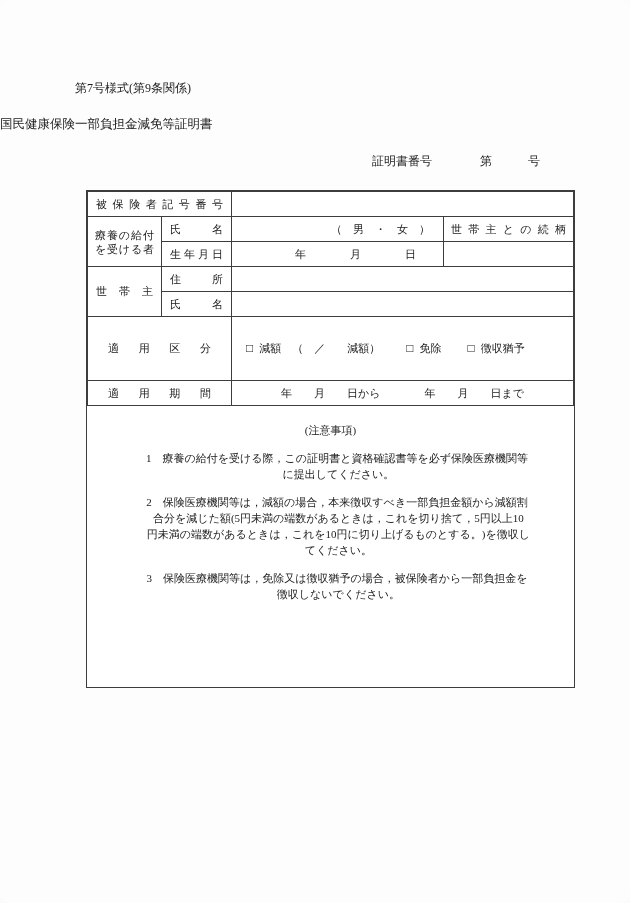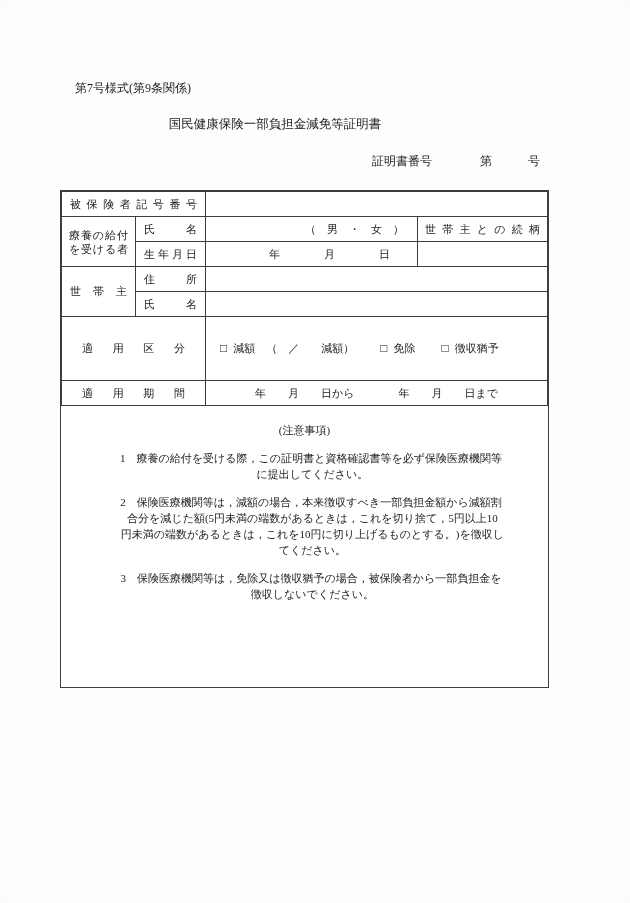--- a/index.html
+++ b/index.html
@@ -4,25 +4,25 @@
 <style>
   html,body { margin:0; padding:0; background:#fbfbfb; }
   .page {
     position:relative; width:630px; height:903px; margin:0 auto;
     background:#fdfdfd; color:#1b1b1b;
     font-family:"Liberation Serif","DejaVu Serif",serif;
     font-size:11px;
     border-radius:10px;
   }
   .form-no { position:absolute; left:75px; top:80px; font-size:12px; }
-  .doc-title { position:absolute; left:0; top:116px; width:550px; text-align:center; font-size:12.5px; }
+  .doc-title { position:absolute; left:0; top:116px; width:550px; font-size:12.5px; }
   .cert-no { position:absolute; left:372px; top:153px; font-size:12px; white-space:pre; }
 
   .form-box {
-    position:absolute; left:60px; top:190px; width:489px; height:498px;
+    position:absolute; left:86px; top:190px; width:489px; height:498px;
     box-sizing:border-box; border:1.5px solid #3d3d3d; background:#fff;
   }
   table.grid { border-collapse:collapse; width:100%; table-layout:fixed; font-size:11px; }
   table.grid td { border:1px solid #3d3d3d; height:24px; padding:0; overflow:hidden; vertical-align:middle; white-space:pre; }
   .jlbl { text-align:justify; text-align-last:justify; padding:0 8px !important; }
   .jlbl-wide { text-align:justify; text-align-last:justify; padding:0 20px !important; }
   .jlbl-tight { text-align:justify; text-align-last:justify; padding:0 7px !important; }
   .wraplbl { white-space:normal !important; line-height:14px; }
   .gender-cell { text-align:right; padding-right:13px !important; }
   .bday-cell { text-align:center; padding-left:36px !important; }

